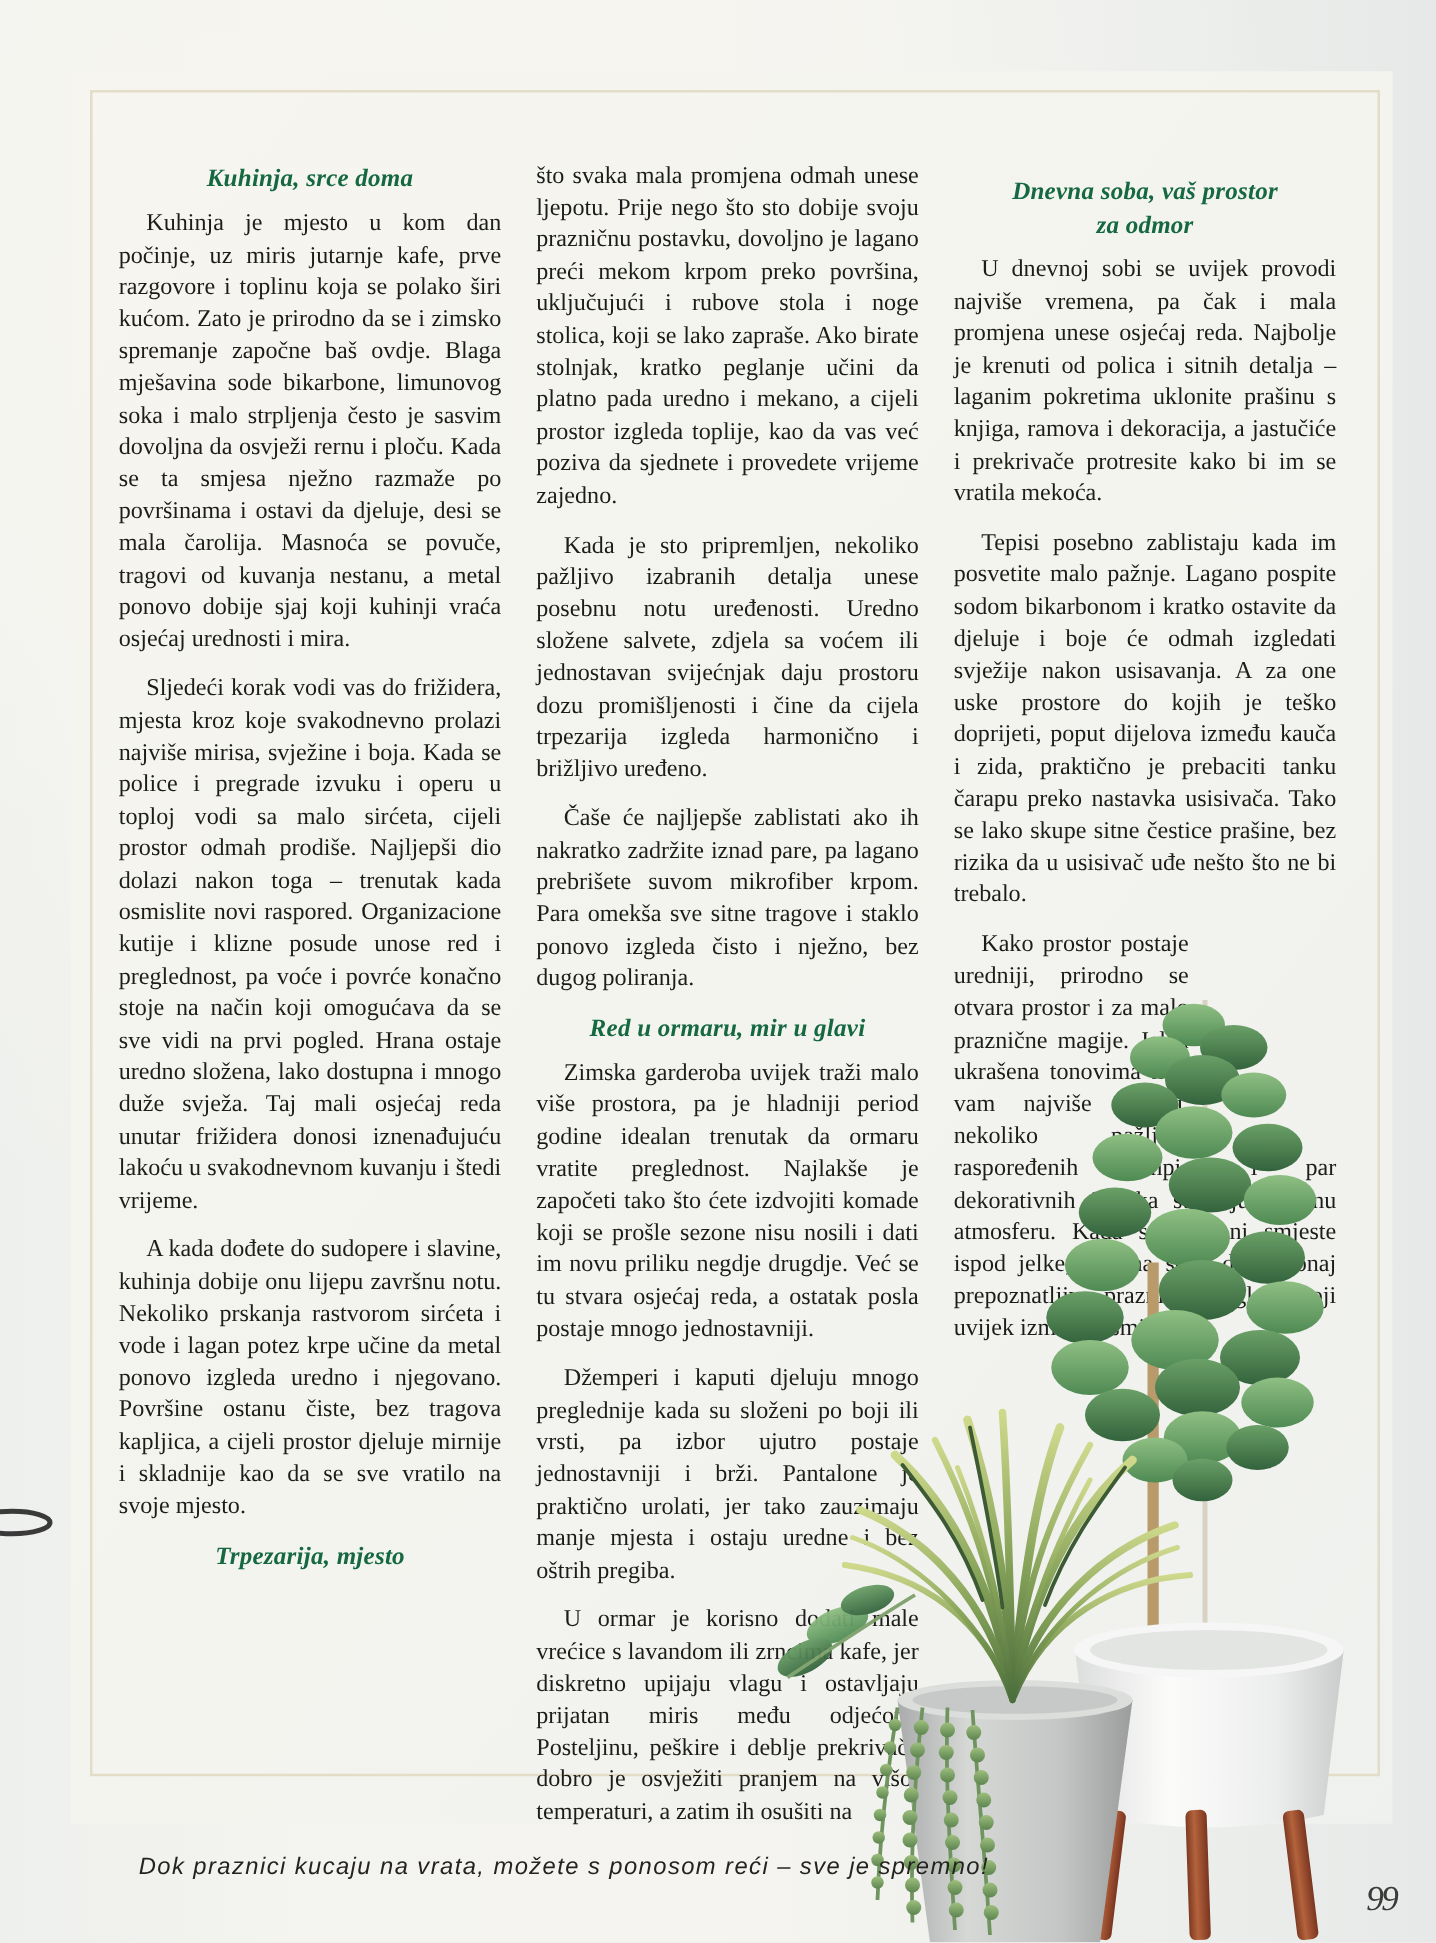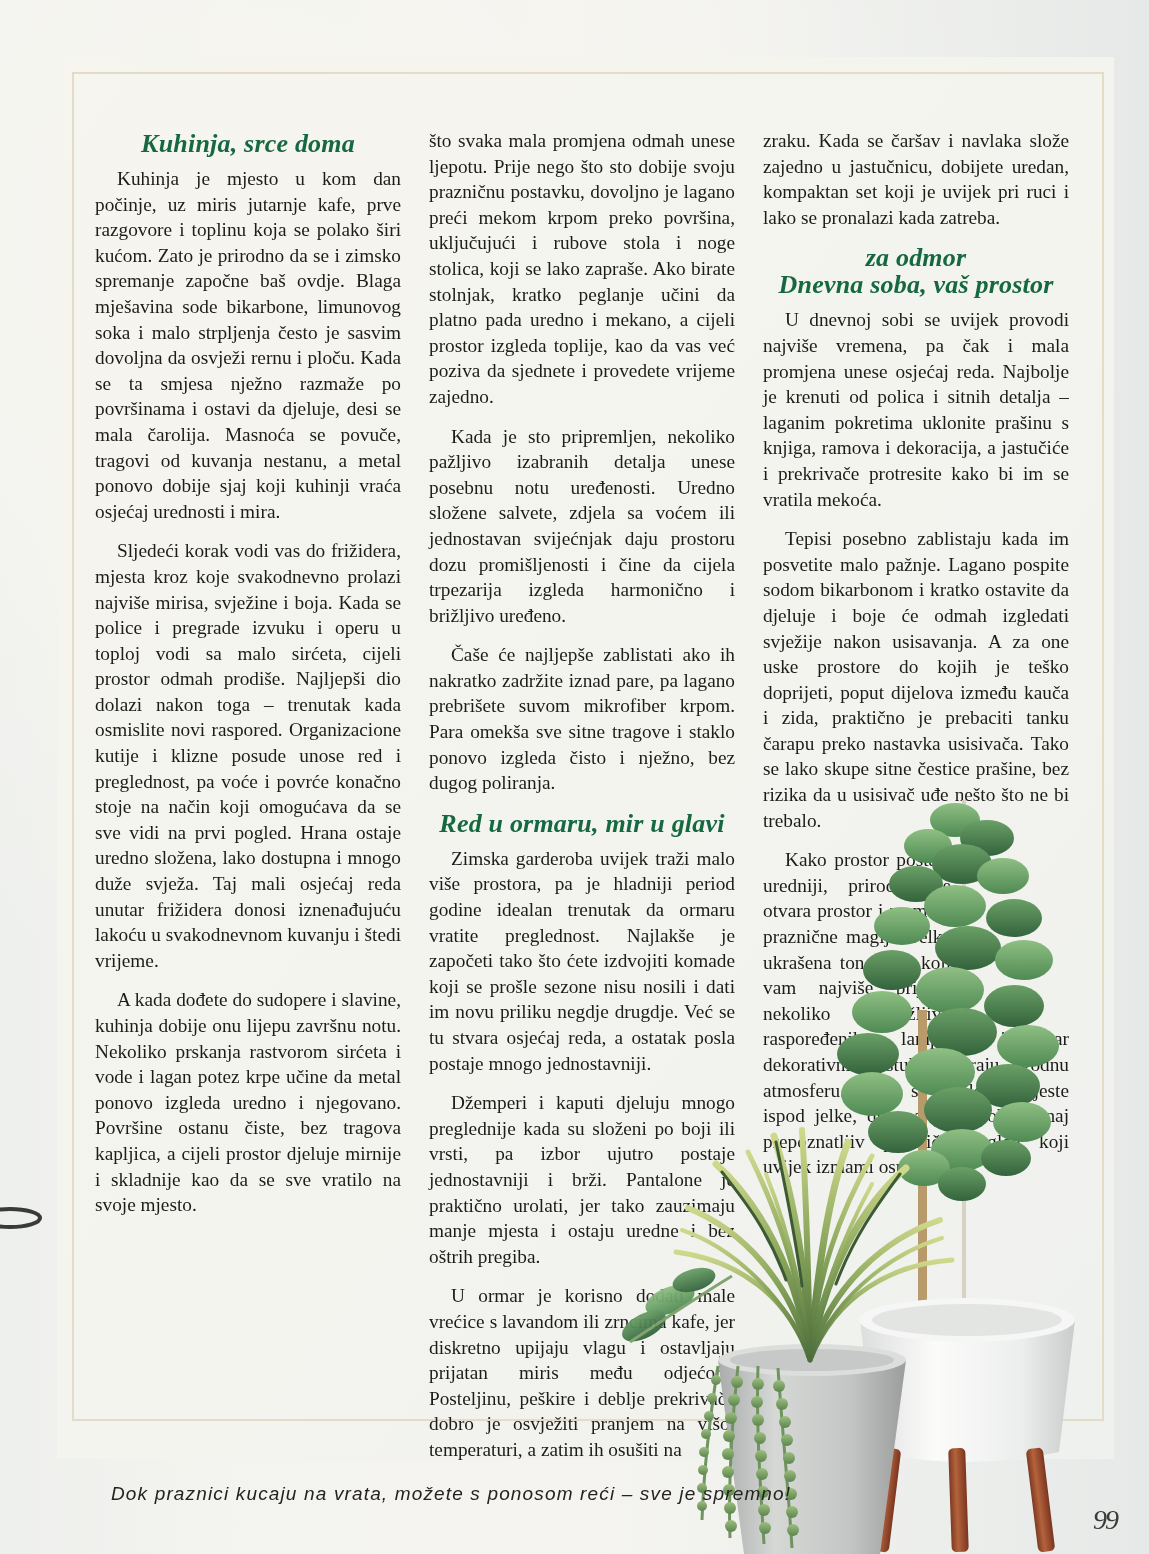--- a/index.html
+++ b/index.html
@@ -52,21 +52,21 @@
     text-align:justify;
     text-indent:22px;
     color:#1c1c1a;
     hyphens:none;
     word-spacing:0px;
     font-family:"Liberation Serif", serif;
   }
   .col p.last{margin-bottom:0;}
   h2.head{
     margin:2px 0 9px 0;
-    font-size:26px;
+    font-size:20px;
     line-height:27px;
     font-style:italic;
     font-weight:bold;
     color:#15683f;
     text-align:center;
     font-family:"Liberation Serif", serif;
     letter-spacing:.2px;
   }
   h2.head.tight{margin-top:12px;}
   h2.head span{display:block;}
@@ -123,40 +123,40 @@
   <div class="cols">
 
     <div class="col col1">
       <h2 class="head">
         <span>Kuhinja, srce doma</span>
       </h2>
       <p>Kuhinja je mjesto u kom dan počinje, uz miris jutarnje kafe, prve razgovore i toplinu koja se polako širi kućom. Zato je prirodno da se i zimsko spremanje započne baš ovdje. Blaga mješavina sode bikarbone, limunovog soka i malo strpljenja često je sasvim dovoljna da osvježi rernu i ploču. Kada se ta smjesa nježno razmaže po površinama i ostavi da djeluje, desi se mala čarolija. Masnoća se povuče, tragovi od kuvanja nestanu, a metal ponovo dobije sjaj koji kuhinji vraća osjećaj urednosti i mira.</p>
       <p>Sljedeći korak vodi vas do frižidera, mjesta kroz koje svakodnevno prolazi najviše mirisa, svježine i boja. Kada se police i pregrade izvuku i operu u toploj vodi sa malo sirćeta, cijeli prostor odmah prodiše. Najljepši dio dolazi nakon toga – trenutak kada osmislite novi raspored. Organizacione kutije i klizne posude unose red i preglednost, pa voće i povrće konačno stoje na način koji omogućava da se sve vidi na prvi pogled. Hrana ostaje uredno složena, lako dostupna i mnogo duže svježa. Taj mali osjećaj reda unutar frižidera donosi iznenađujuću lakoću u svakodnevnom kuvanju i štedi vrijeme.</p>
       <p>A kada dođete do sudopere i slavine, kuhinja dobije onu lijepu završnu notu. Nekoliko prskanja rastvorom sirćeta i vode i lagan potez krpe učine da metal ponovo izgleda uredno i njegovano. Površine ostanu čiste, bez tragova kapljica, a cijeli prostor djeluje mirnije i skladnije kao da se sve vratilo na svoje mjesto.</p>
       <h2 class="head tight">
+        <span>Trpezarija, mjesto</span>
       </h2>
     </div>
 
     <div class="col col2">
       <p style="text-indent:0">što svaka mala promjena odmah unese ljepotu. Prije nego što sto dobije svoju prazničnu postavku, dovoljno je lagano preći mekom krpom preko površina, uključujući i rubove stola i noge stolica, koji se lako zaprаše. Ako birate stolnjak, kratko peglanje učini da platno pada uredno i mekano, a cijeli prostor izgleda toplije, kao da vas već poziva da sjednete i provedete vrijeme zajedno.</p>
       <p>Kada je sto pripremljen, nekoliko pažljivo izabranih detalja unese posebnu notu uređenosti. Uredno složene salvete, zdjela sa voćem ili jednostavan svijećnjak daju prostoru dozu promišljenosti i čine da cijela trpezarija izgleda harmonično i brižljivo uređeno.</p>
       <p>Čaše će najljepše zablistati ako ih nakratko zadržite iznad pare, pa lagano prebrišete suvom mikrofiber krpom. Para omekša sve sitne tragove i staklo ponovo izgleda čisto i nježno, bez dugog poliranja.</p>
       <h2 class="head tight">
         <span>Red u ormaru, mir u glavi</span>
       </h2>
       <p>Zimska garderoba uvijek traži malo više prostora, pa je hladniji period godine idealan trenutak da ormaru vratite preglednost. Najlakše je započeti tako što ćete izdvojiti komade koji se prošle sezone nisu nosili i dati im novu priliku negdje drugdje. Već se tu stvara osjećaj reda, a ostatak posla postaje mnogo jednostavniji.</p>
       <p>Džemperi i kaputi djeluju mnogo preglednije kada su složeni po boji ili vrsti, pa izbor ujutro postaje jednostavniji i brži. Pantalone je praktično urolati, jer tako zauzimaju manje mjesta i ostaju uredne i bez oštrih pregiba.</p>
       <p class="last">U ormar je korisno dodati male vrećice s lavandom ili zrncima kafe, jer diskretno upijaju vlagu i ostavljaju prijatan miris među odjećom. Posteljinu, peškire i deblje prekrivače dobro je osvježiti pranjem na višoj temperaturi, a zatim ih osušiti na</p>
     </div>
 
     <div class="col col3">
-      <p style="text-indent:0">zraku. Kada se čaršav i navlaka slože zajedno u jastučnicu, dobijete uredan, kompaktan set koji je uvijek pri ruci i lako se pronalazi kada zatreba.</p>
       <h2 class="head tight">
+        <span>Dnevna soba, vaš prostor</span>
         <span>za odmor</span>
-        <span>Dnevna soba, vaš prostor</span>
       </h2>
       <p>U dnevnoj sobi se uvijek provodi najviše vremena, pa čak i mala promjena unese osjećaj reda. Najbolje je krenuti od polica i sitnih detalja – laganim pokretima uklonite prašinu s knjiga, ramova i dekoracija, a jastučiće i prekrivače protresite kako bi im se vratila mekoća.</p>
       <p>Tepisi posebno zablistaju kada im posvetite malo pažnje. Lagano pospite sodom bikarbonom i kratko ostavite da djeluje i boje će odmah izgledati svježije nakon usisavanja. A za one uske prostore do kojih je teško doprijeti, poput dijelova između kauča i zida, praktično je prebaciti tanku čarapu preko nastavka usisivača. Tako se lako skupe sitne čestice prašine, bez rizika da u usisivač uđe nešto što ne bi trebalo.</p>
       <div class="narrow-wrap"></div>
       <p class="last">Kako prostor postaje uredniji, prirodno se otvara prostor i za malo praznične magije. Jelka ukrašena tonovima koji vam najviše prijaju, nekoliko pažljivo raspoređenih lampica i par dekorativnih jastuka stvaraju ugodnu atmosferu. Kada se pokloni smjeste ispod jelke, dnevna soba dobija onaj prepoznatljiv praznični izgled koji uvijek izmami osmijeh.</p>
     </div>
 
   </div>
 
   <div class="plants">

